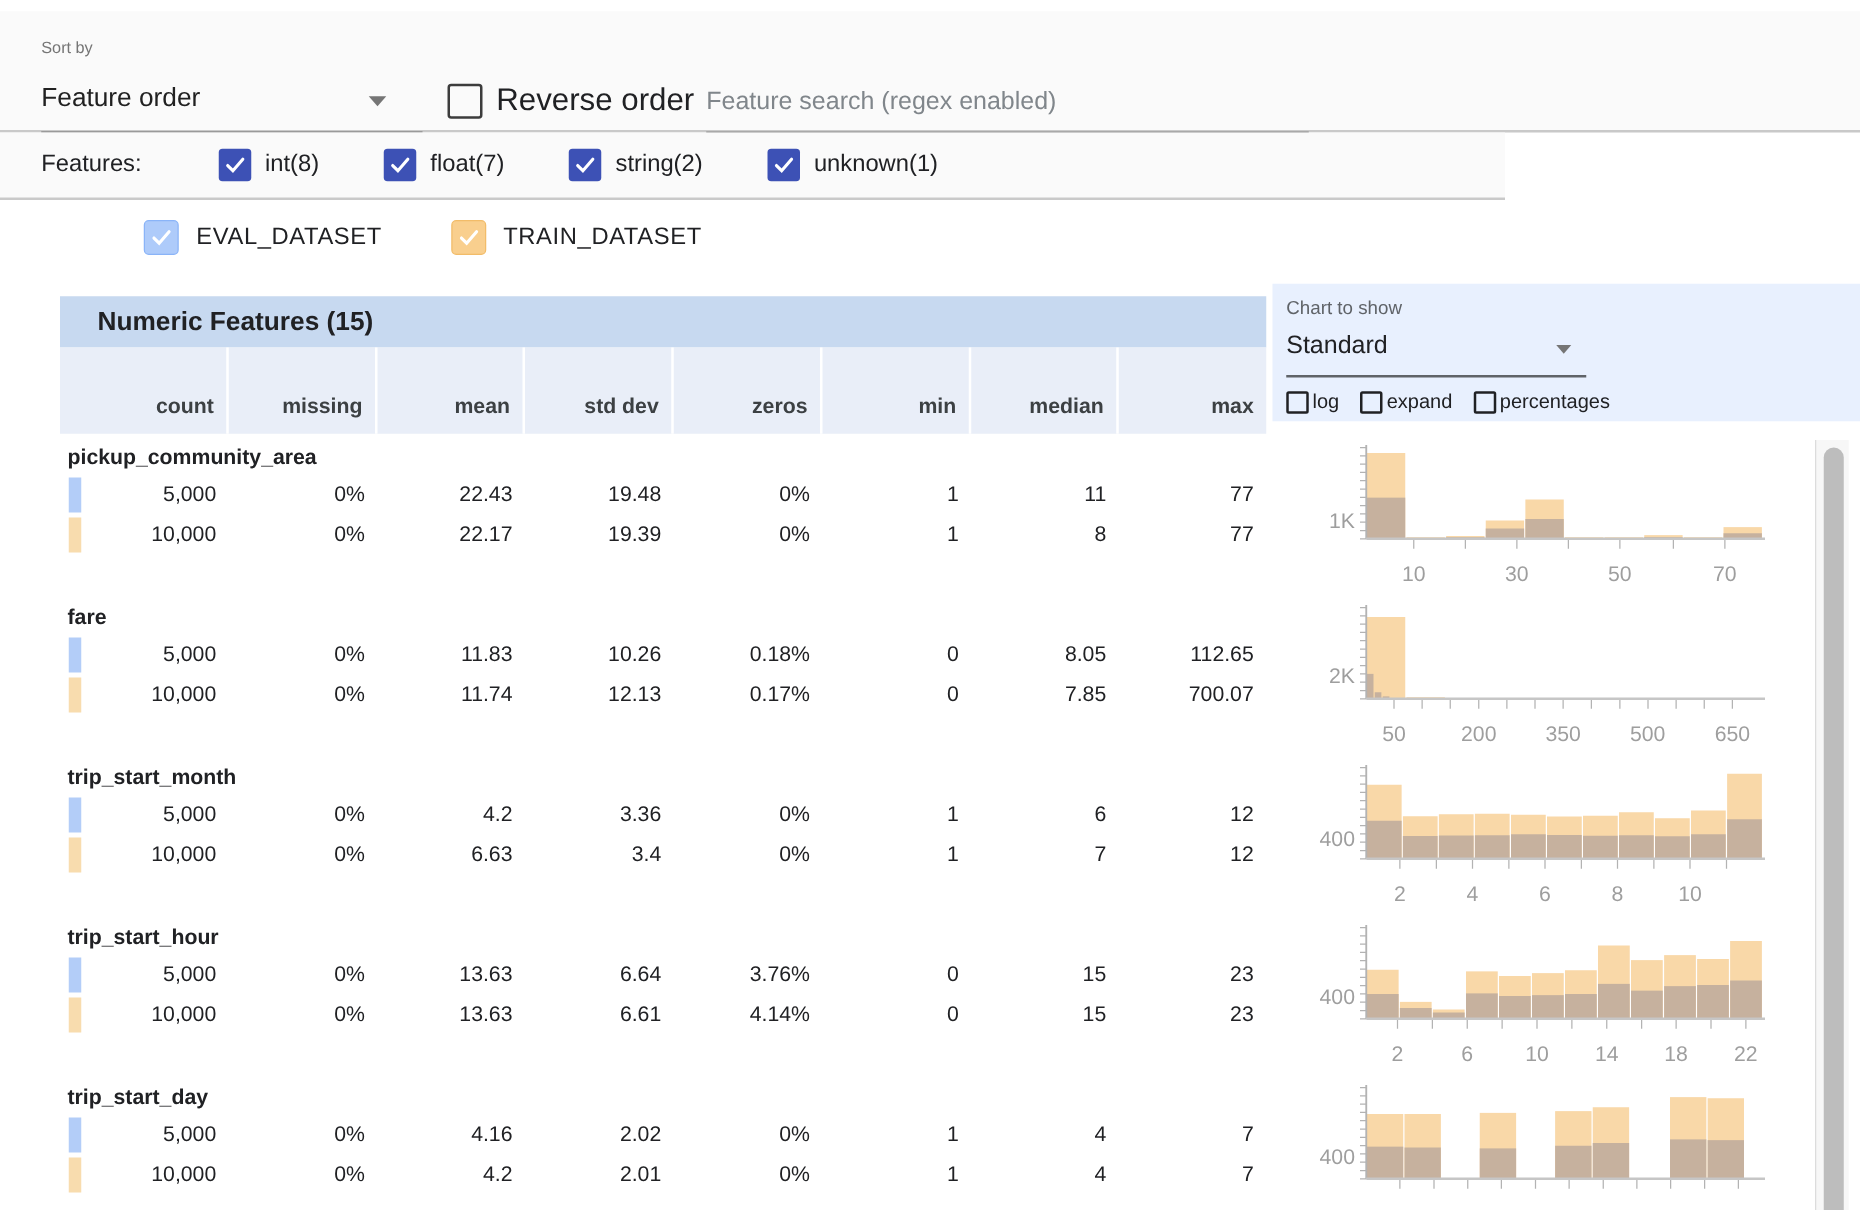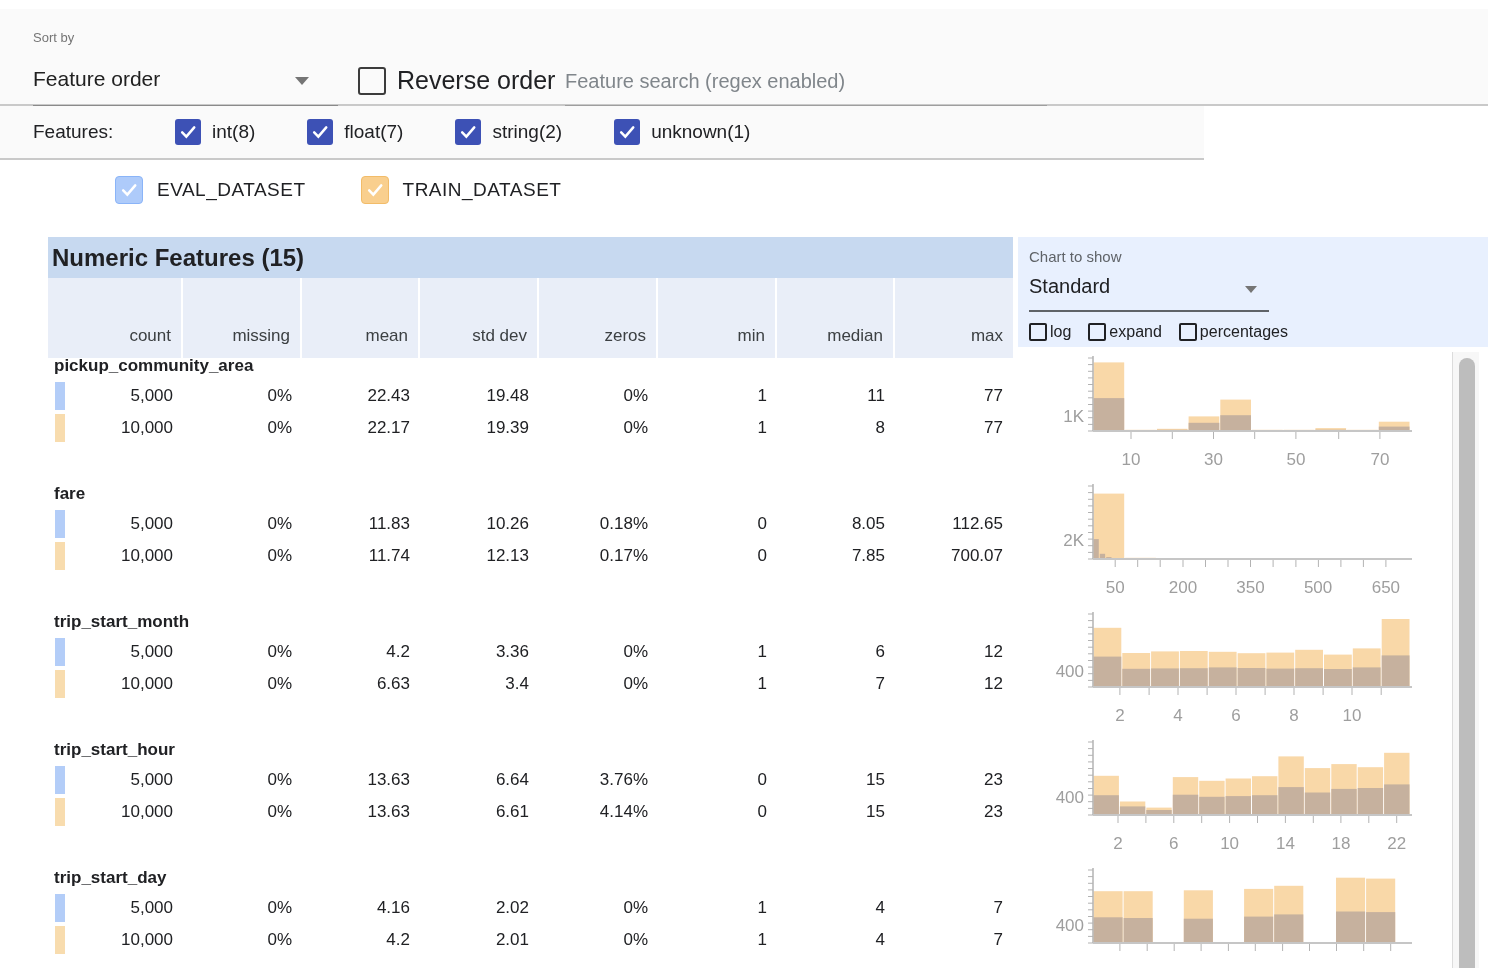--- a/index.html
+++ b/index.html
@@ -27,27 +27,27 @@
   .cb-solid{width:26px;height:26px;border-radius:3px;display:flex;align-items:center;justify-content:center;}
   .type-item span.lbl{font-size:19px;}
 
   
   .ds-row{position:absolute;left:90px;top:170px;height:40px;display:flex;align-items:center;gap:30px;}
   .ds-item{display:flex;align-items:center;gap:14px;cursor:pointer;margin-left:25px;}
   .ds-box{width:26px;height:26px;border-radius:4px;display:flex;align-items:center;justify-content:center;}
   .ds-name{font-size:19px;letter-spacing:0.5px;}
 
   
-  .tbl-title{position:absolute;left:48px;top:237px;width:965px;height:41px;background:#c7d9f0;font-size:24px;font-weight:700;line-height:41px;padding-left:4px;box-sizing:border-box;}
-  .col-header{position:absolute;left:48px;top:278px;width:965px;height:80px;background:#e9eef8;display:grid;grid-template-columns:135px 119px 118px 119px 119px 119px 118px 118px;box-sizing:border-box;}
+  .tbl-title{position:absolute;left:48px;top:237px;width:965px;height:41px;background:#c7d9f0;font-size:21px;font-weight:700;line-height:41px;padding-left:30px;box-sizing:border-box;}
+  .col-header{position:absolute;left:48px;top:278px;width:965px;height:69px;background:#e9eef8;display:grid;grid-template-columns:135px 119px 118px 119px 119px 119px 118px 118px;box-sizing:border-box;font-weight:bold;}
   .hcell{display:flex;align-items:flex-end;justify-content:flex-end;padding:0 10px 12px 0;font-size:17px;color:#3c4043;border-right:2px solid #fff;box-sizing:border-box;}
   .hcell:last-child{border-right:none;}
 
   
-  .chart-panel{position:absolute;left:1018px;top:237px;width:470px;height:110px;background:#e8f0fe;text-align:center;}
+  .chart-panel{position:absolute;left:1018px;top:227px;width:470px;height:110px;background:#e8f0fe;text-align:center;}
   .cp-caption{position:absolute;left:11px;top:11px;font-size:15px;color:#5f6368;}
   .cp-select{position:absolute;left:11px;top:36px;width:240px;height:37px;border-bottom:2px solid #5f6368;cursor:pointer;}
   .cp-select .val{position:absolute;left:0;top:2px;font-size:20px;}
   .cp-select .tri{position:absolute;left:216px;top:13px;border-left-width:6px;border-right-width:6px;border-top-width:7px;}
   .cp-opts{position:absolute;left:11px;top:86px;display:flex;align-items:center;gap:17px;}
   .copt{display:flex;align-items:center;gap:3px;cursor:pointer;}
   .copt .box{width:14px;height:14px;border:2px solid #202124;border-radius:2px;background:transparent;}
   .copt .lbl{font-size:16px;}
 
   

